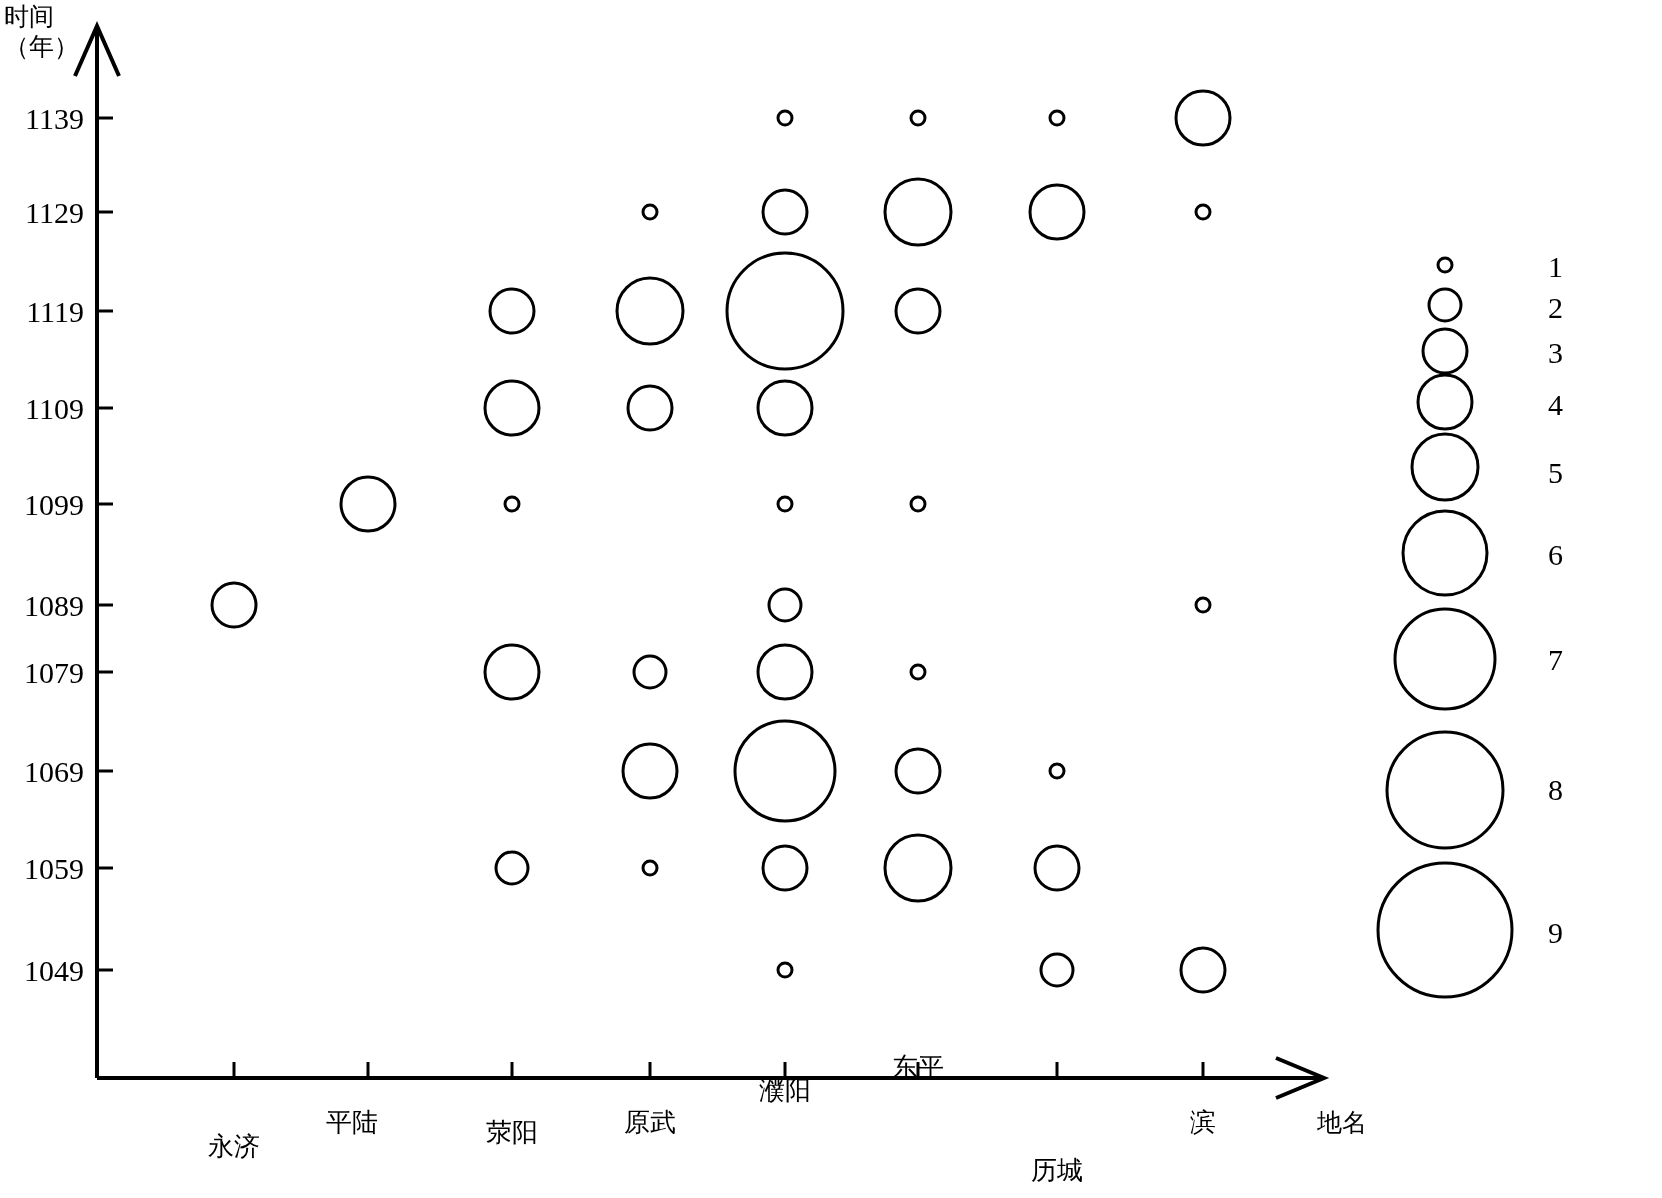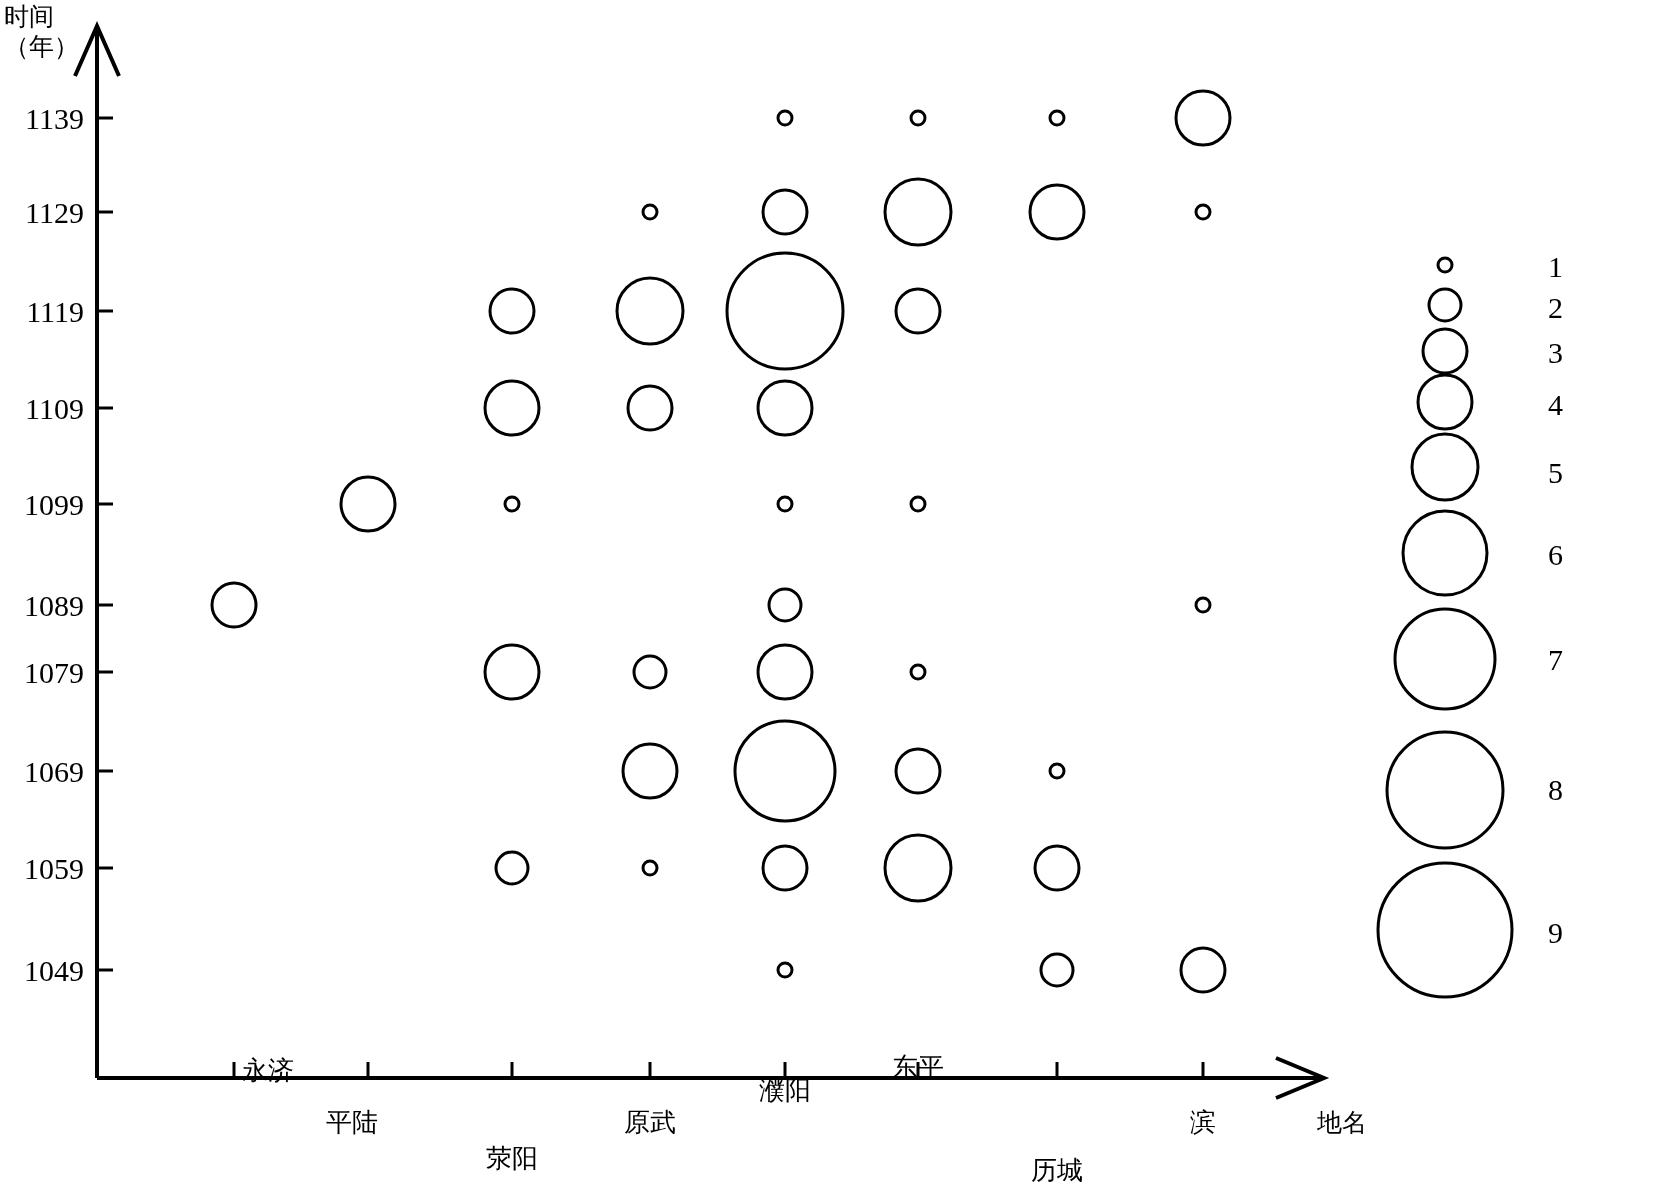--- a/index.html
+++ b/index.html
@@ -171,23 +171,23 @@
       <div class="ytick-label" style="left: -16px; top: 297px;">1119</div>
       <div class="ytick-label" style="left: -16px; top: 394px;">1109</div>
       <div class="ytick-label" style="left: -16px; top: 490px;">1099</div>
       <div class="ytick-label" style="left: -16px; top: 591px;">1089</div>
       <div class="ytick-label" style="left: -16px; top: 658px;">1079</div>
       <div class="ytick-label" style="left: -16px; top: 757px;">1069</div>
       <div class="ytick-label" style="left: -16px; top: 854px;">1059</div>
       <div class="ytick-label" style="left: -16px; top: 956px;">1049</div>
     </div>
   <div id="xtick-layer">
-      <div class="xtick-label" style="left: 174px; top: 1056px; text-align: right;">永济</div>
+      <div class="xtick-label" style="left: 174px; top: 1132px;">永济</div>
       <div class="xtick-label" style="left: 292px; top: 1108px;">平陆</div>
-      <div class="xtick-label" style="left: 452px; top: 1144px; text-align: center;">荥阳</div>
+      <div class="xtick-label" style="left: 452px; top: 1118px; text-align: center;">荥阳</div>
       <div class="xtick-label" style="left: 590px; top: 1108px;">原武</div>
       <div class="xtick-label" style="left: 725px; top: 1076px;">濮阳</div>
       <div class="xtick-label" style="left: 858px; top: 1053px;">东平</div>
       <div class="xtick-label" style="left: 997px; top: 1108px; margin-top: 48px;">历城</div>
       <div class="xtick-label" style="left: 1143px; top: 1108px;">滨</div>
     </div>
   <div id="legend-layer">
       <div class="legend-label" style="left: 1548px; top: 252px;">1</div>
       <div class="legend-label" style="left: 1548px; top: 293px;">2</div>
       <div class="legend-label" style="left: 1548px; top: 338px;">3</div>

